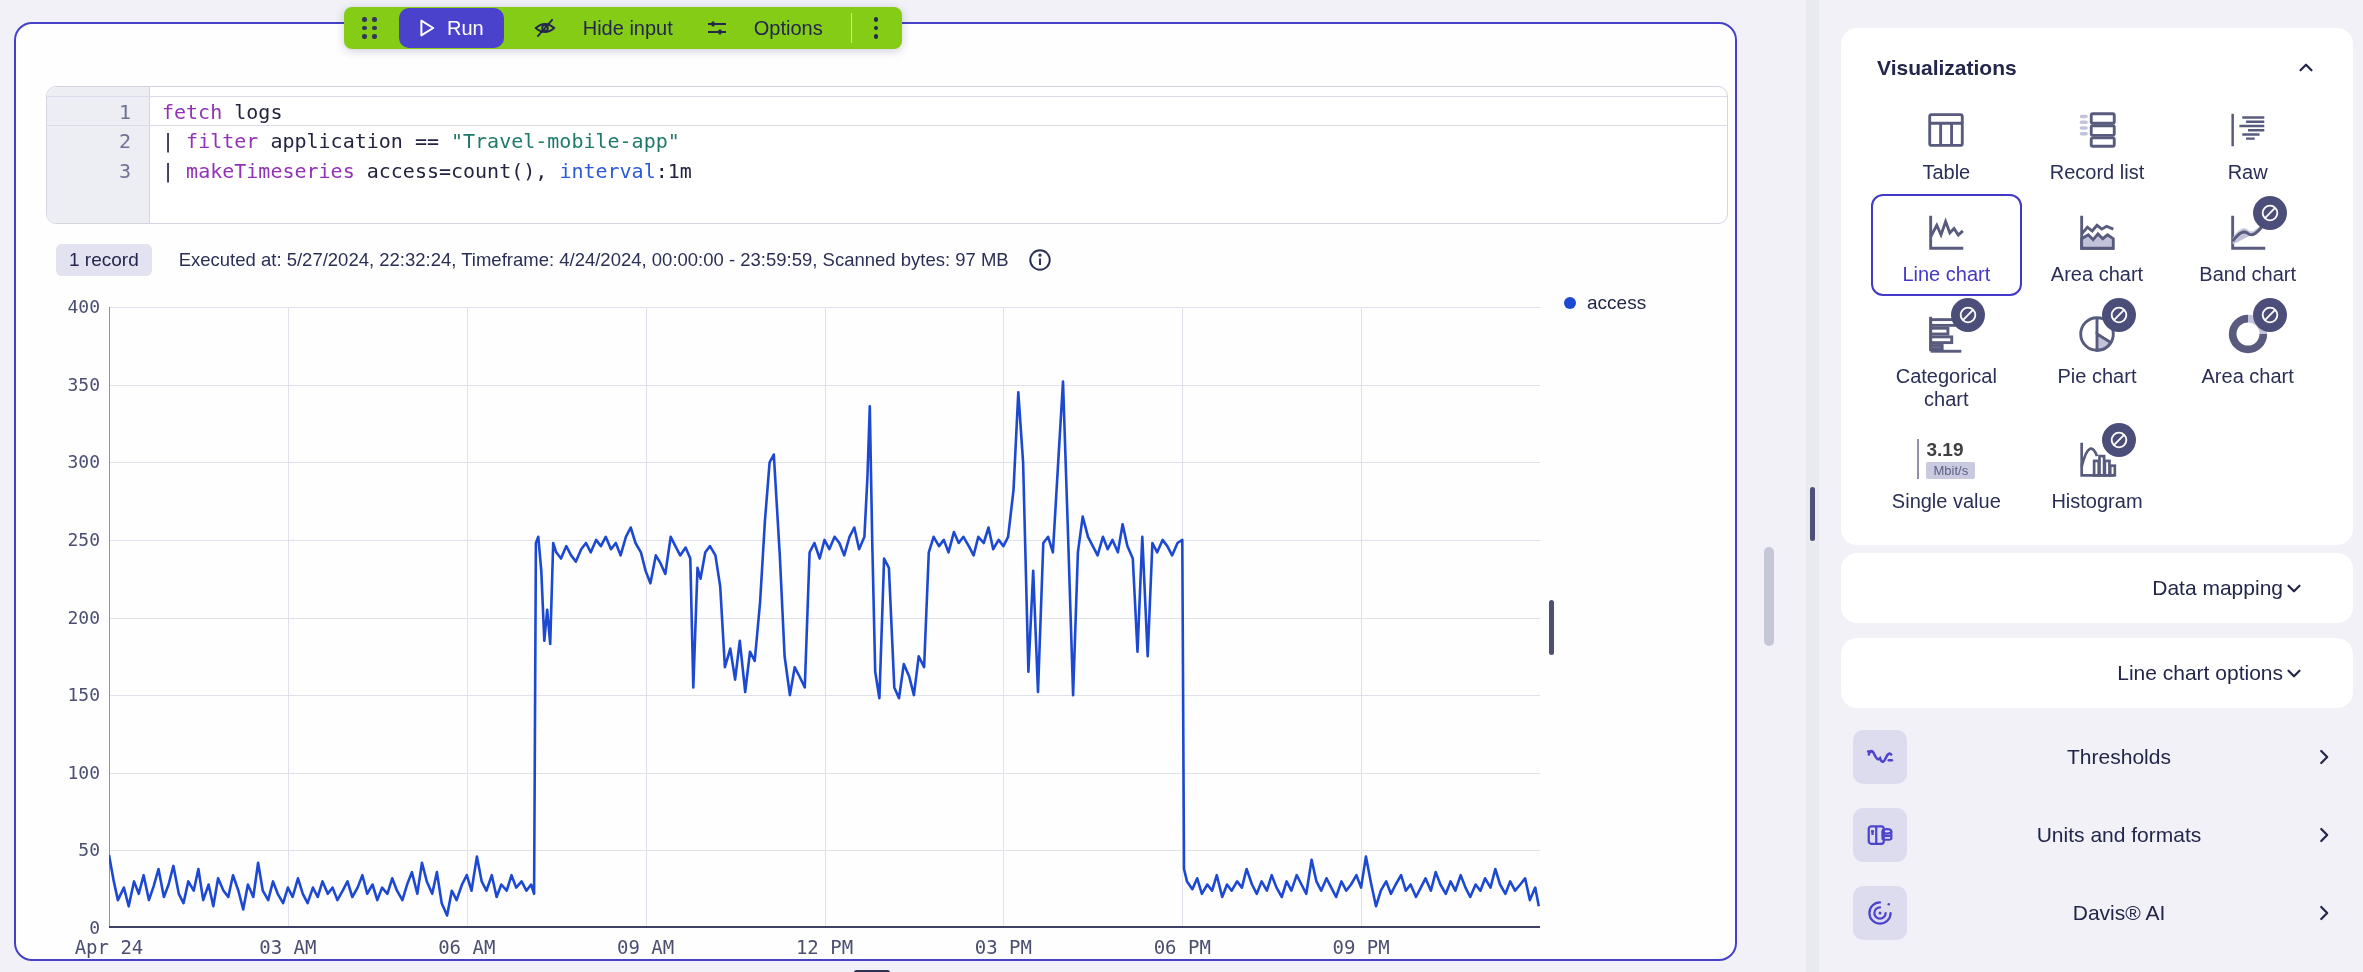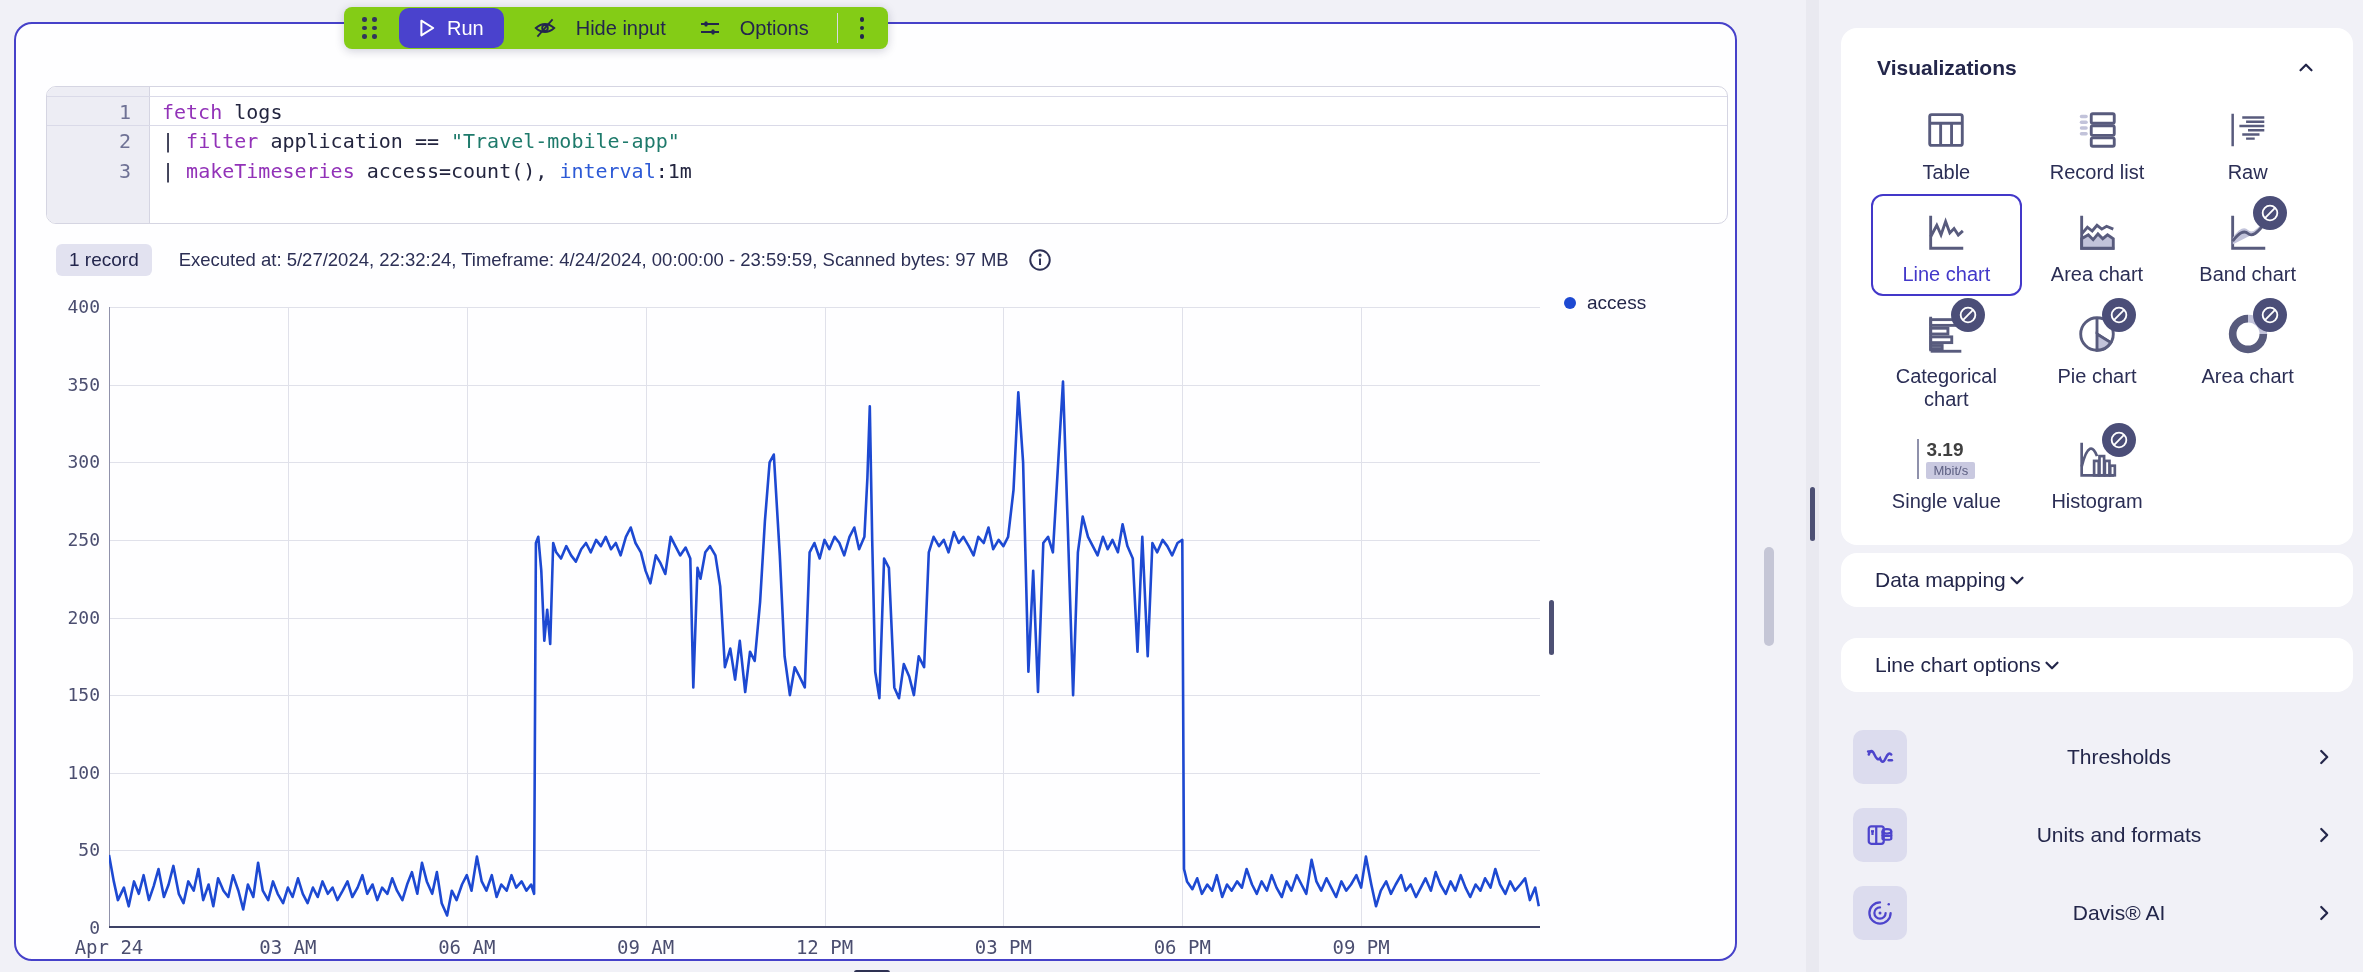--- a/index.html
+++ b/index.html
@@ -15,21 +15,21 @@
   
   .toolbar { position:absolute; left:344px; top:7px; height:42px; background:#84cc16;
     border-radius:8px; box-shadow:0 2px 10px rgba(35,38,77,.22); display:flex; align-items:center;
     padding:0 18px; z-index:20; }
   .drag-handle { display:grid; grid-template-columns:5px 5px; gap:4px 5px; margin-right:22px; cursor:grab; }
   .drag-handle i { width:4.5px; height:4.5px; border-radius:50%; background:#31345c; }
   .run-btn { height:40px; padding:0 20px; border:none; border-radius:10px; background:#4a42cd; color:#fff;
     font-size:20px; font-family:"Liberation Sans",sans-serif; display:flex; align-items:center; gap:12px; cursor:pointer; }
   .time-pill { height:40px; margin-left:12px; padding:0 16px; border-radius:10px; background:#dcdcef;
     display:flex; align-items:center; gap:12px; font-size:19px; color:#23264d; cursor:pointer; }
-  .tb-item { display:flex; align-items:center; gap:18px; font-size:20px; color:#23264d; cursor:pointer; }
+  .tb-item { display:flex; align-items:center; gap:25px; font-size:20px; color:#23264d; cursor:pointer; }
   .tb-gap1 { margin-left:28px; } .tb-gap2 { margin-left:32px; }
   .tb-divider { width:1px; height:30px; background:#d8d8e4; margin-left:28px; }
   .kebab { margin-left:16px; display:flex; flex-direction:column; gap:4px; padding:6px; cursor:pointer; }
   .kebab i { width:4.5px; height:4.5px; border-radius:50%; background:#23264d; }
 
   
   .editor { position:absolute; left:30px; top:62px; width:1682px; height:138px; background:#fff;
     border:1.5px solid #d5d5e2; border-radius:10px; overflow:hidden; }
   .gutter-bg { position:absolute; left:0; top:0; width:103px; height:100%; background:#ededf4;
     border-right:1.5px solid #d5d5e2; }
@@ -83,21 +83,21 @@
   .viz-cell.selected .viz-label { color:#4338c9; }
   .viz-iconwrap { position:relative; height:52px; display:flex; align-items:center; justify-content:center; }
   .viz-label { margin-top:5px; font-size:20px; color:#2b2e55; text-align:center; line-height:23px; }
   .viz-label.narrow { max-width:112px; }
   .dis-badge { position:absolute; right:-16px; top:-10px; width:34px; height:34px; border-radius:50%;
     background:#4b4e78; display:flex; align-items:center; justify-content:center; }
   .sv-thumb { border-left:2px solid #8f91ab; padding-left:7px; display:flex; flex-direction:column; align-items:flex-start; }
   .sv-num { font-size:19px; font-weight:600; color:#404040; line-height:21px; }
   .sv-unit { margin-top:2px; background:#c9c9e0; color:#5c5f82; font-size:13px; padding:1px 7px; border-radius:2px; }
 
-  .collapse-card { height:54px; display:flex; align-items:center; justify-content:flex-start; padding:0 34px; cursor:pointer; }
+  .collapse-card { height:70px; display:flex; align-items:center; justify-content:flex-end; padding:0 48px; cursor:pointer; }
   .collapse-label { font-size:21px; font-weight:500; color:#23264a; }
   .dm-card { top:553px; } .lco-card { top:638px; }
 
   .side-row { position:absolute; left:0; width:512px; height:70px; display:flex; align-items:center; cursor:pointer;text-align:center; }
   .row-thresholds { top:722px; } .row-units { top:800px; } .row-davis { top:878px; }
   .row-chip { width:54px; height:54px; margin-left:12px; border-radius:10px; background:#dcdcee;
     display:flex; align-items:center; justify-content:center; }
   .row-label { margin-left:18px; font-size:21px; font-weight:500; color:#23264a; flex:1; }
   .row-chevron { margin-right:18px; display:flex; }
 

